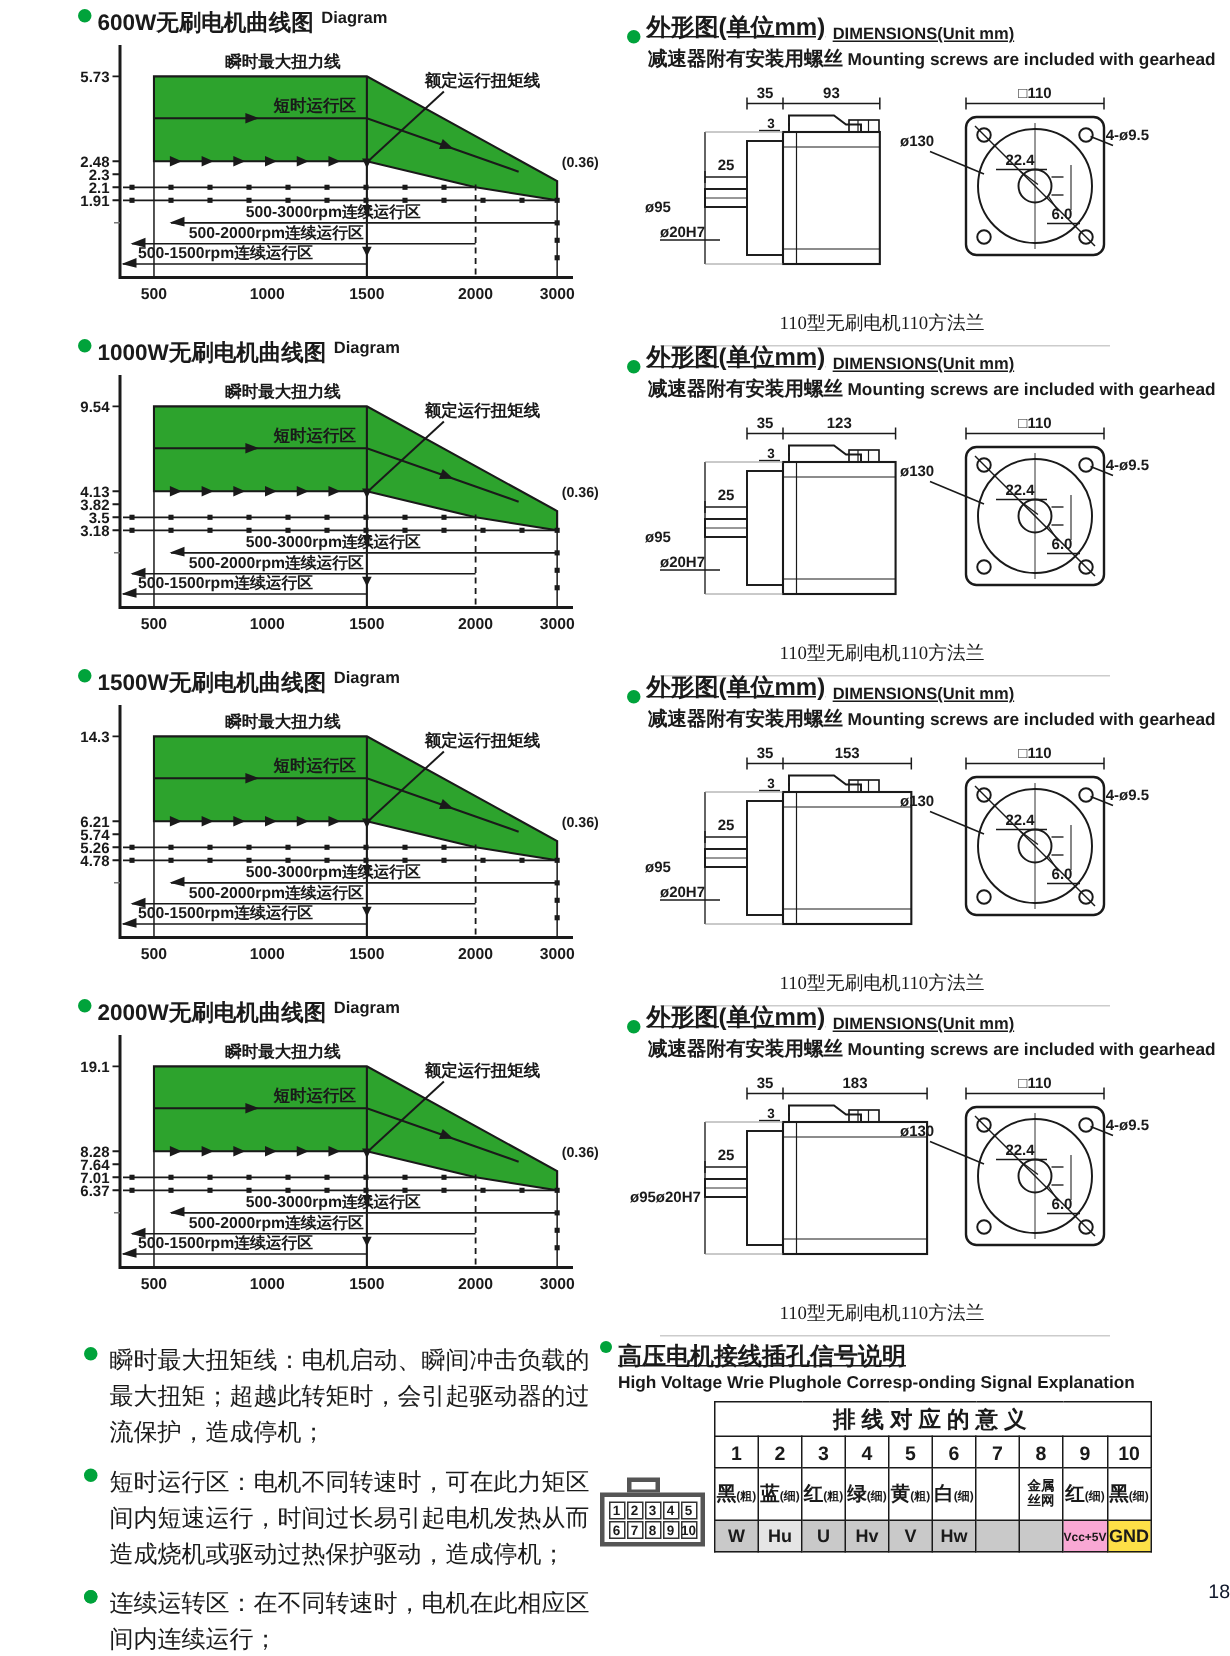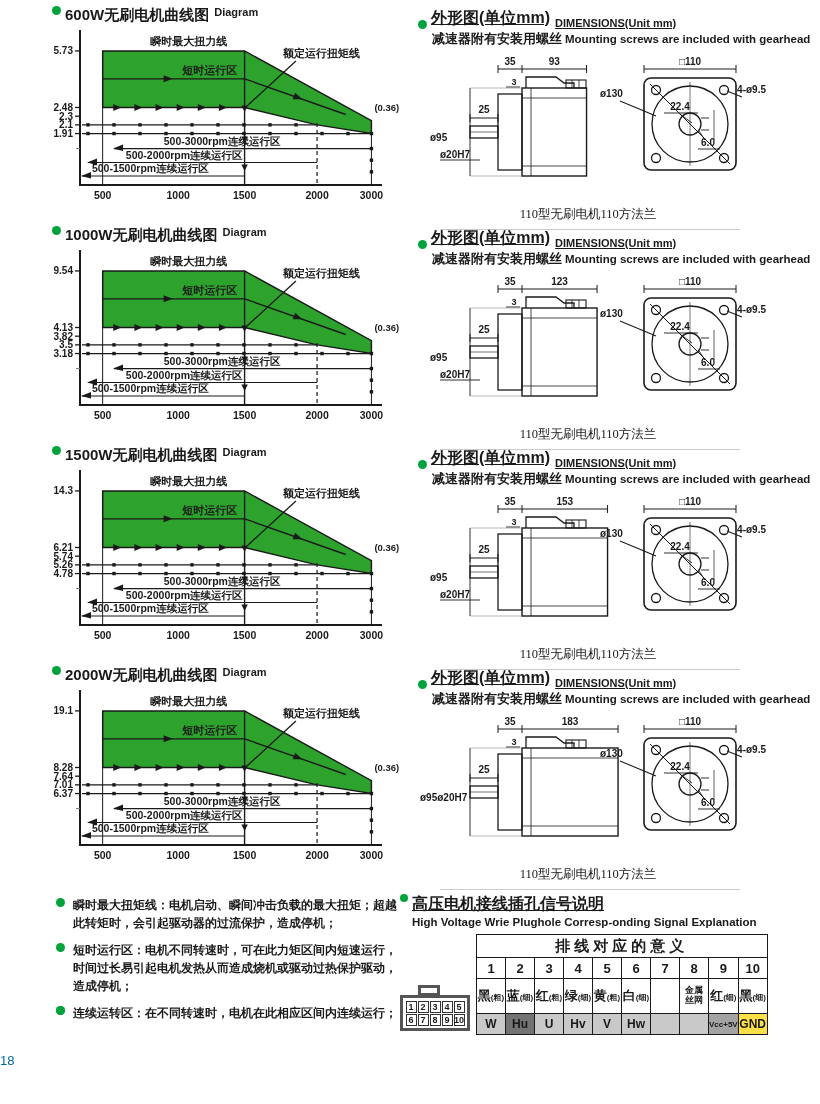--- a/index.html
+++ b/index.html
@@ -14,21 +14,21 @@
   .en{font-size:11px;font-weight:bold;margin-left:5px;}
   .dim-sub{font-size:13px;font-weight:bold;margin:1px 0 0 14px;white-space:nowrap;}
   .dim-sub .en{font-size:11.5px;margin-left:3px;}
   .chart-host,.dim-host{display:block;}
   .dim-host{margin-top:4px;}
   .dim-caption{width:340px;text-align:center;font-size:12.5px;margin-top:0px;
                font-family:"Liberation Serif","DejaVu Serif",serif;}
   .sep{width:300px;height:0;border-bottom:1px solid #cccccc;margin:6px auto 0 22px;}
   .bottom{display:flex;margin-top:6px;}
   .notes{flex:0 0 400px;box-sizing:border-box;padding:10px 0 0 56px;}
-  .note-item{position:relative;padding-left:17px;font-size:12px;font-weight:bold;line-height:1.5;margin-bottom:9px;}
+  .note-item{position:relative;padding-left:17px;font-size:16px;font-weight:normal;line-height:1.5;margin-bottom:9px;}
   .note-dot{position:absolute;left:0;top:2px;width:9px;height:9px;border-radius:50%;}
   .wiring{flex:1;box-sizing:border-box;padding:8px 4px 0 0;}
   .wiring-title{display:flex;align-items:flex-start;font-size:16px;font-weight:bold;text-decoration:underline;}
   .wiring-title .dot{width:8px;height:8px;}
   .wiring-sub{font-size:11.5px;font-weight:bold;margin:1px 0 6px 12px;}
   .wiring-body{display:flex;align-items:flex-end;}
   .connector{position:relative;margin:0 6px 4px 0;}
   .connector .tab{width:22px;height:11px;border:3px solid #555;box-sizing:border-box;margin:0 0 -1px 18px;background:#fff;}
   .connector .shell{border:3px solid #555;padding:2px;background:#fff;}
   .connector .crow{display:flex;}
@@ -36,21 +36,21 @@
                     font-size:9px;font-weight:bold;display:flex;align-items:center;justify-content:center;}
   table.wt{border-collapse:collapse;}
   table.wt td{border:1.6px solid #1a1a1a;text-align:center;vertical-align:middle;padding:0;}
   td.wt-head{font-size:15px;font-weight:bold;height:22px;letter-spacing:4px;}
   td.wt-pin{font-size:13px;font-weight:bold;height:20px;width:28px;}
   td.wt-wire{height:34px;font-size:13px;font-weight:bold;}
   td.wt-wire .sub{font-size:8px;font-weight:bold;}
   td.wt-wire .ml{font-size:9px;line-height:1.1;display:block;white-space:pre-line;}
   td.wt-sig{height:20px;font-size:12px;font-weight:bold;}
   td.wt-sig.small{font-size:8px;}
-  .page-number{position:absolute;left:0;right:0;bottom:36px;text-align:left;font-size:13px;color:#0369a1;}
+  .page-number{position:absolute;left:0;right:0;bottom:36px;text-align:right;font-size:13px;color:#0f172a;}
 </style>
 </head>
 <body>
 
 <div class="page">
 
   <div class="sec-row">
     <div class="left-cell">
       <div class="chart-title">
         <span class="dot" style="background: rgb(0, 163, 59);"></span>
@@ -739,28 +739,28 @@
                 <td class="wt-wire"></td>
                 <td class="wt-wire">
                   <span class="ml">金属
 丝网</span>
                 </td>
                 <td class="wt-wire">红<span class="sub">(细)</span></td>
                 <td class="wt-wire">黑<span class="sub">(细)</span></td>
               </tr>
               <tr>
                 <td class="wt-sig" style="background: rgb(201, 201, 201);">W</td>
-                <td class="wt-sig" style="background: #737373;">Hu</td>
+                <td class="wt-sig" style="background: #e5e5e5;">Hu</td>
                 <td class="wt-sig" style="background: rgb(201, 201, 201);">U</td>
                 <td class="wt-sig" style="background: rgb(201, 201, 201);">Hv</td>
                 <td class="wt-sig" style="background: rgb(201, 201, 201);">V</td>
                 <td class="wt-sig" style="background: rgb(201, 201, 201);">Hw</td>
                 <td class="wt-sig" style="background: rgb(201, 201, 201);"></td>
                 <td class="wt-sig" style="background: rgb(201, 201, 201);"></td>
-                <td class="wt-sig small" style="background: #a3a3a3;">Vcc+5V</td>
+                <td class="wt-sig small" style="background: #f9a8d4;">Vcc+5V</td>
                 <td class="wt-sig" style="background: #fde047;">GND</td>
               </tr>
             </tbody>
           </table>
       </div>
     </div>
   </div>
 
   <div class="page-number">18</div>
 </div>

